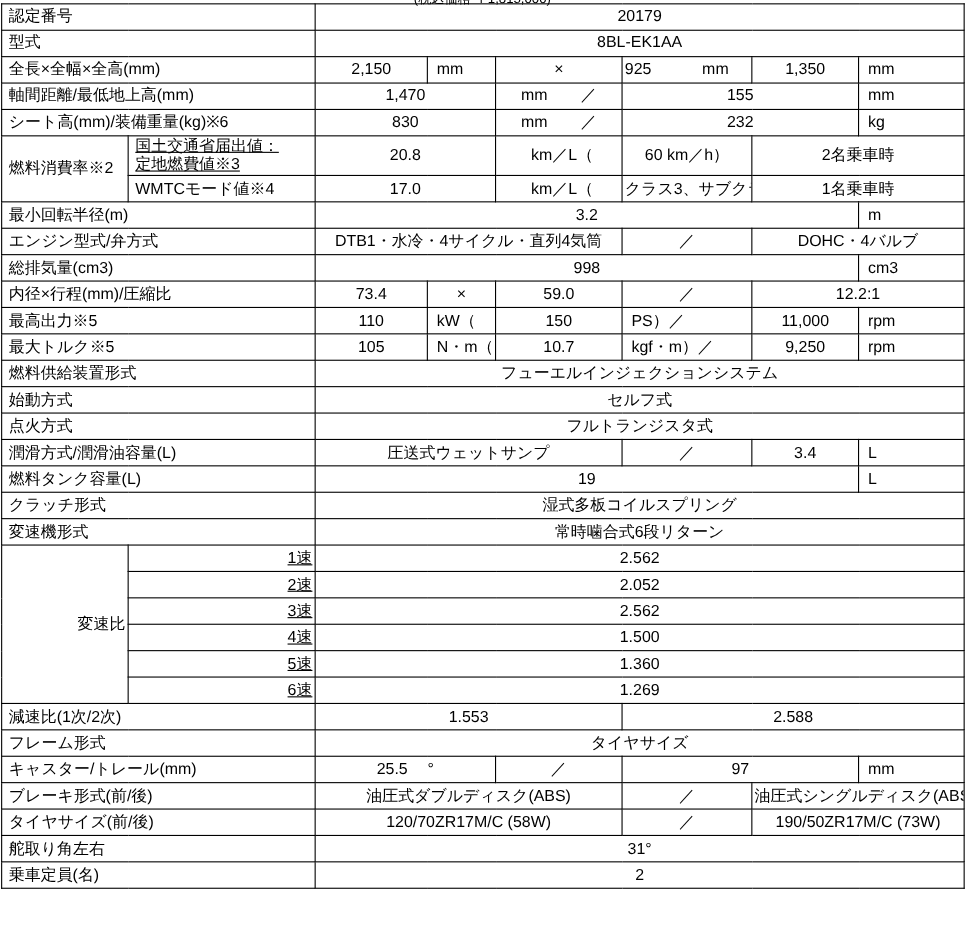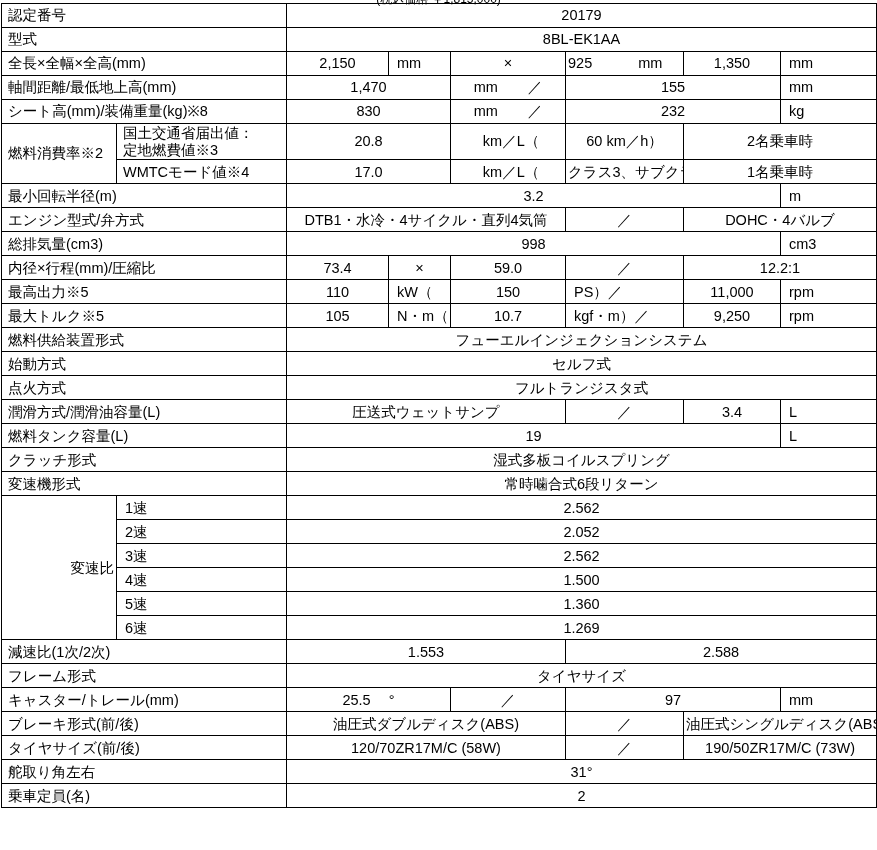--- a/index.html
+++ b/index.html
@@ -52,31 +52,33 @@
     overflow: hidden;
   }
   .lbl {
     text-align: left;
     padding-left: 6px !important;
   }
   .ctr { text-align: center; }
   .lft { text-align: left; padding-left: 8px !important; }
   .small { font-size: 13px; text-align: center; }
   .gear-label {
-    text-align: left;
+    text-align: right;
     padding-left: 8px !important;
+    text-decoration: underline;
   }
   .ratio-head {
     text-align: right;
     padding-left: 6px !important;
     vertical-align: middle;
   }
   .two-line {
     line-height: 1.05;
     font-size: 13px;
+    text-decoration: underline;
   }
 </style>
 </head>
 <body>
 
 <div id="spec-wrap">
 
   <div class="clip-note">(税込価格 ￥1,815,000)</div>
 
   <table class="spec">
@@ -125,21 +127,21 @@
           <span>mm</span>
           <span style="display:inline-block;width:22px"></span>
           <span>／</span>
         </td>
         <td class="ctr" colspan="2">155</td>
         <td class="lft">mm</td>
       </tr>
 
       <tr>
         <td class="lbl" colspan="2">
-          <span>シート高(mm)/装備重量(kg)※8</span>
+          <span>シート高(mm)/装備重量(kg)※6</span>
         </td>
         <td class="ctr" colspan="2">830</td>
         <td class="ctr">
           <span>mm</span>
           <span style="display:inline-block;width:22px"></span>
           <span>／</span>
         </td>
         <td class="ctr" colspan="2">232</td>
         <td class="lft">kg</td>
       </tr>

